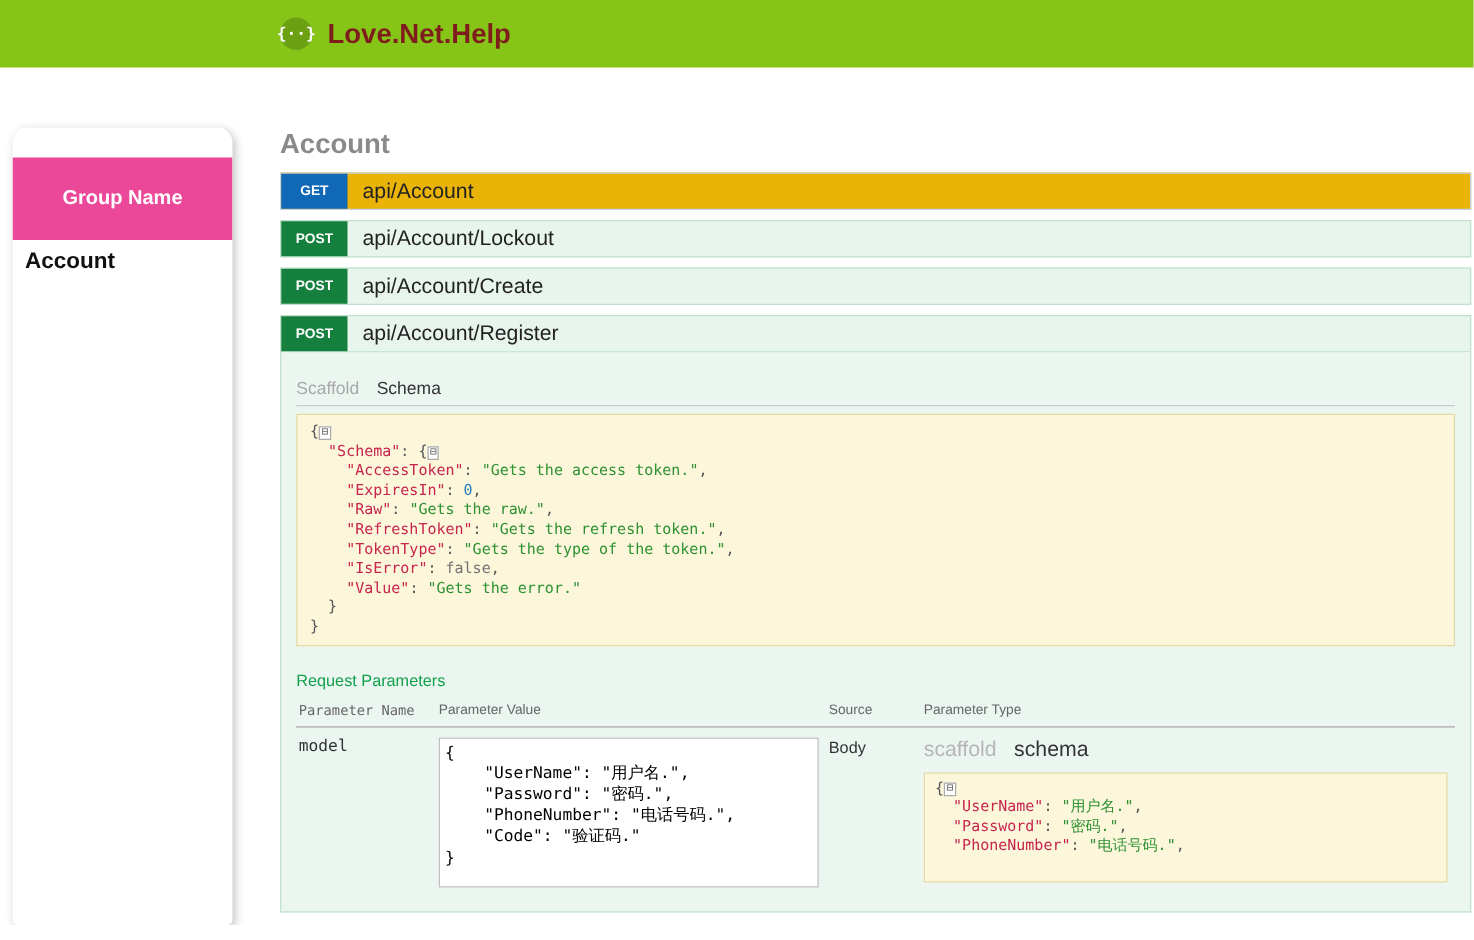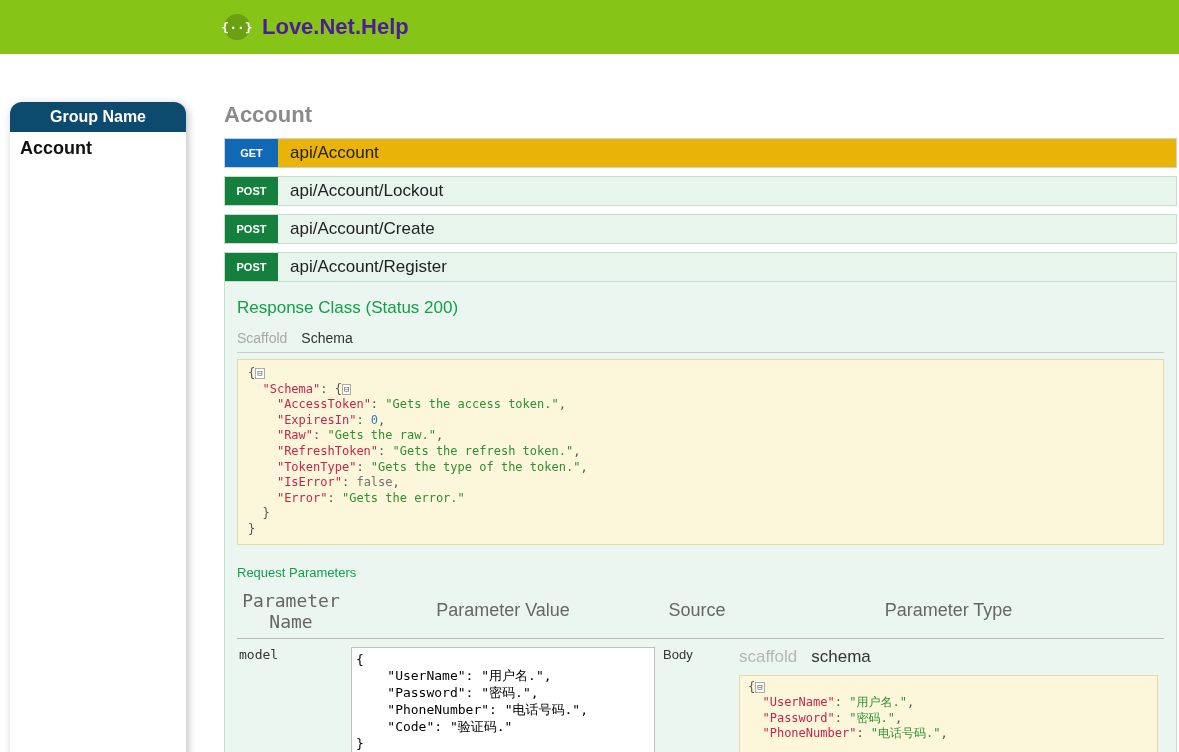--- a/index.html
+++ b/index.html
@@ -12,40 +12,41 @@
     align-items: center;
     padding-left: 224px;
   }
   .header-logo {
     width: 26px; height: 26px; border-radius: 50%;
     background: #6aa012;
     display: flex; align-items: center; justify-content: center;
     margin-right: 12px;
   }
   .header-logo span { color: #fff; font-size: 13px; font-family: monospace; font-weight: bold; }
-  .header-title { color: #4c1d95; font-size: 22px; font-weight: bold; }
+  .header-title { color: #7f1d1d; font-size: 22px; font-weight: bold; }
 
   .container { display: flex; padding: 20px 0 0 10px; }
 
   .sidebar {
     width: 176px;
     border-radius: 12px 12px 4px 4px;
     box-shadow: 2px 2px 8px rgba(0,0,0,0.25);
     overflow: hidden;
     margin-top: 28px;
     flex-shrink: 0;
     background: #fff;
   }
   .sidebar-header {
-    background: #0c4a6e;
+    background: #ec4899;
     color: #fff;
     font-weight: bold;
     font-size: 16px;
     text-align: center;
-    padding: 6px 0;
+    padding: 24px 0;
+    margin-top: 24px;
   }
   .sidebar-item {
     padding: 6px 10px;
     font-size: 18px;
     cursor: pointer;
   }
   .sidebar-item.active { color: #111; font-weight: bold; }
   .sidebar-item.inactive { color: #b6b6b6; }
 
   .main { flex: 1; padding: 0 2px 0 38px; min-width: 0; }
@@ -108,21 +109,21 @@
     padding: 0 1px;
     vertical-align: 1px;
     font-family: monospace;
     color: #555;
   }
 
   .req-title { color: #12a04b; font-size: 13px; margin: 20px 0 6px 0; }
 
   .param-table { width: 100%; border-collapse: collapse; }
   .param-table th {
-    text-align: center; font-weight: normal; color: #666; font-size: 18px;
+    text-align: left; font-weight: normal; color: #666; font-size: 11px;
     border-bottom: 1px solid #bbb; padding: 4px 6px 6px 2px;
   }
   .param-table td { vertical-align: top; padding: 8px 6px 2px 2px; font-size: 13px; }
   .col-name { width: 112px; font-family: monospace; font-size: 13px; }
   .col-value { width: 312px; margin-left: 20px; }
   .col-source { width: 76px; }
   .param-textarea {
     width: 100%; height: 120px;
     font-family: "Consolas","Menlo",monospace; font-size: 13px;
     padding: 4px; border: 1px solid #bfbfbf; background: #fff;
@@ -183,36 +184,35 @@
       <div class="endpoint-path">api/Account/Create</div>
     </div>
     <div class="endpoint-row post">
       <div class="method-badge post">
           <span>POST</span>
         </div>
       <div class="endpoint-path">api/Account/Register</div>
     </div>
 
     <div class="detail-panel">
-      <div class="resp-title">Response Class (Status 200)</div>
 
       <div class="resp-tabs">
         <div class="resp-tab inactive">Scaffold</div>
         <div class="resp-tab active">Schema</div>
       </div>
 
       <div class="code-box"><span class="p">{</span><span class="toggle-badge">⊟</span>
   <span class="k">"<span>Schema</span>"</span><span class="p">: {</span><span class="toggle-badge">⊟</span>
     <span class="k">"<span>AccessToken</span>"</span><span class="p">: </span><span class="s">"<span>Gets the access token.</span>"</span><span class="p">,</span>
     <span class="k">"<span>ExpiresIn</span>"</span><span class="p">: </span><span class="n">0</span><span class="p">,</span>
     <span class="k">"<span>Raw</span>"</span><span class="p">: </span><span class="s">"<span>Gets the raw.</span>"</span><span class="p">,</span>
     <span class="k">"<span>RefreshToken</span>"</span><span class="p">: </span><span class="s">"<span>Gets the refresh token.</span>"</span><span class="p">,</span>
     <span class="k">"<span>TokenType</span>"</span><span class="p">: </span><span class="s">"<span>Gets the type of the token.</span>"</span><span class="p">,</span>
     <span class="k">"<span>IsError</span>"</span><span class="p">: </span><span class="b">false</span><span class="p">,</span>
-    <span class="k">"<span>Error</span>"</span><span class="p">: </span><span class="s">"<span>Gets the error.</span>"</span>
+    <span class="k">"<span>Value</span>"</span><span class="p">: </span><span class="s">"<span>Gets the error.</span>"</span>
   <span class="p">}</span>
 <span class="p">}</span></div>
 
       <div class="req-title">Request Parameters</div>
 
       <table class="param-table">
         <thead>
           <tr>
             <th class="col-name">Parameter Name</th>
             <th class="col-value">Parameter Value</th>

